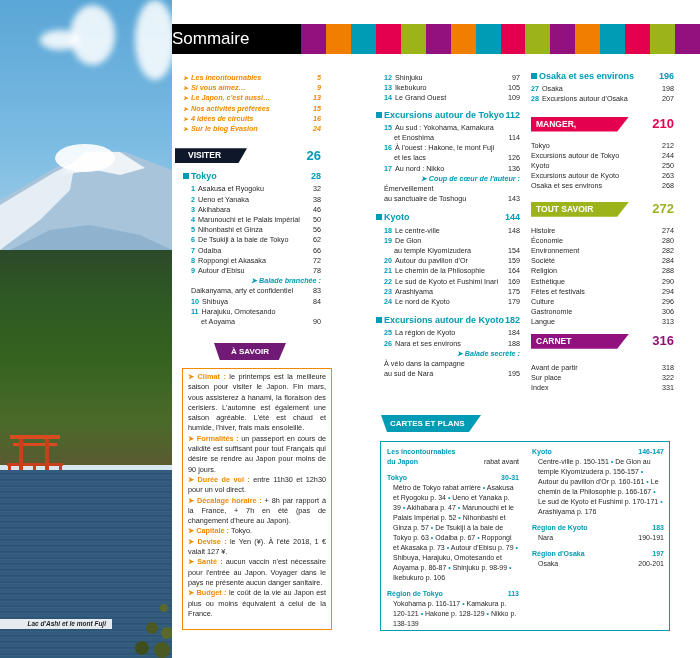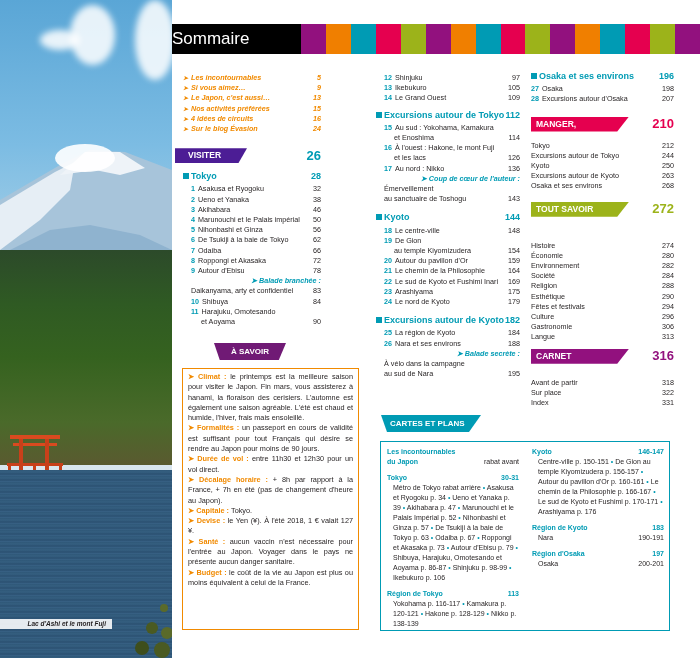--- a/index.html
+++ b/index.html
@@ -56,21 +56,21 @@
   .balade { color: #009bb4; font-style: italic; font-weight: bold; text-align: right; }
   .balade-sub { }
 
   
   .asavoir-tag {
     position: absolute; left: 214px; top: 343px; width: 72px; height: 17px;
     background: #701a75; color: #fff; font-weight: bold; font-size: 8px; text-align: center; line-height: 17px;
     clip-path: polygon(0 0, 100% 0, 90% 100%, 8% 100%);
   }
   .asavoir-box {
-    position: absolute; left: 182px; top: 368px; width: 177px; height: 262px;
+    position: absolute; left: 182px; top: 368px; width: 150px; height: 262px;
     border: 1.5px solid #f18a00; padding: 3px 5px; font-size: 7.3px; line-height: 10.3px; text-align: justify;
   }
   .asavoir-box .k { color: #f18a00; font-weight: bold; }
 
   
   .cartes-tag {
     position: absolute; left: 381px; top: 415px; width: 100px; height: 17px;
     background: #009bb4; color: #fff; font-weight: bold; font-size: 8px; line-height: 17px; padding-left: 9px;
     clip-path: polygon(0 0, 100% 0, 88% 100%, 6% 100%);
   }
@@ -168,21 +168,21 @@
         <span><span class="arrow">➤</span>4 idées de circuits</span>
         <span class="pg">16</span>
       </div>
       <div class="row">
         <span><span class="arrow">➤</span>Sur le blog Évasion</span>
         <span class="pg">24</span>
       </div>
     </div>
 
   <div class="sec-head" style="margin-top:14px;">
-    <span class="section-label" style="background:#4c1d95;margin-left:-8px;padding-left:13px;width:72px;">VISITER</span>
+    <span class="section-label" style="background:#0f172a;margin-left:-8px;padding-left:13px;width:72px;">VISITER</span>
     <span class="sp" style="color:#009bb4;">26</span>
   </div>
 
   <div class="region">
     <span><span class="sq"></span><span>Tokyo</span></span>
     <span>28</span>
   </div>
   <div id="tokyo-list" class="indent">
       <div class="row">
         <span><span class="num">1</span>Asakusa et Ryogoku</span>
@@ -392,21 +392,21 @@
       <div class="row">
         <span>Osaka et ses environs</span>
         <span class="pg">268</span>
       </div>
     </div>
 
   <div class="sec-head" style="margin-top:10px;">
     <span class="section-label" style="background:#9cb31a;width:98px;">TOUT SAVOIR SUR…</span>
     <span class="sp" style="color:#9cb31a;">272</span>
   </div>
-  <div id="savoir-list" style="margin-top:24px;">
+  <div id="savoir-list" style="margin-top:9px;">
       <div class="row">
         <span>Histoire</span>
         <span class="pg">274</span>
       </div>
       <div class="row">
         <span>Économie</span>
         <span class="pg">280</span>
       </div>
       <div class="row">
         <span>Environnement</span>

